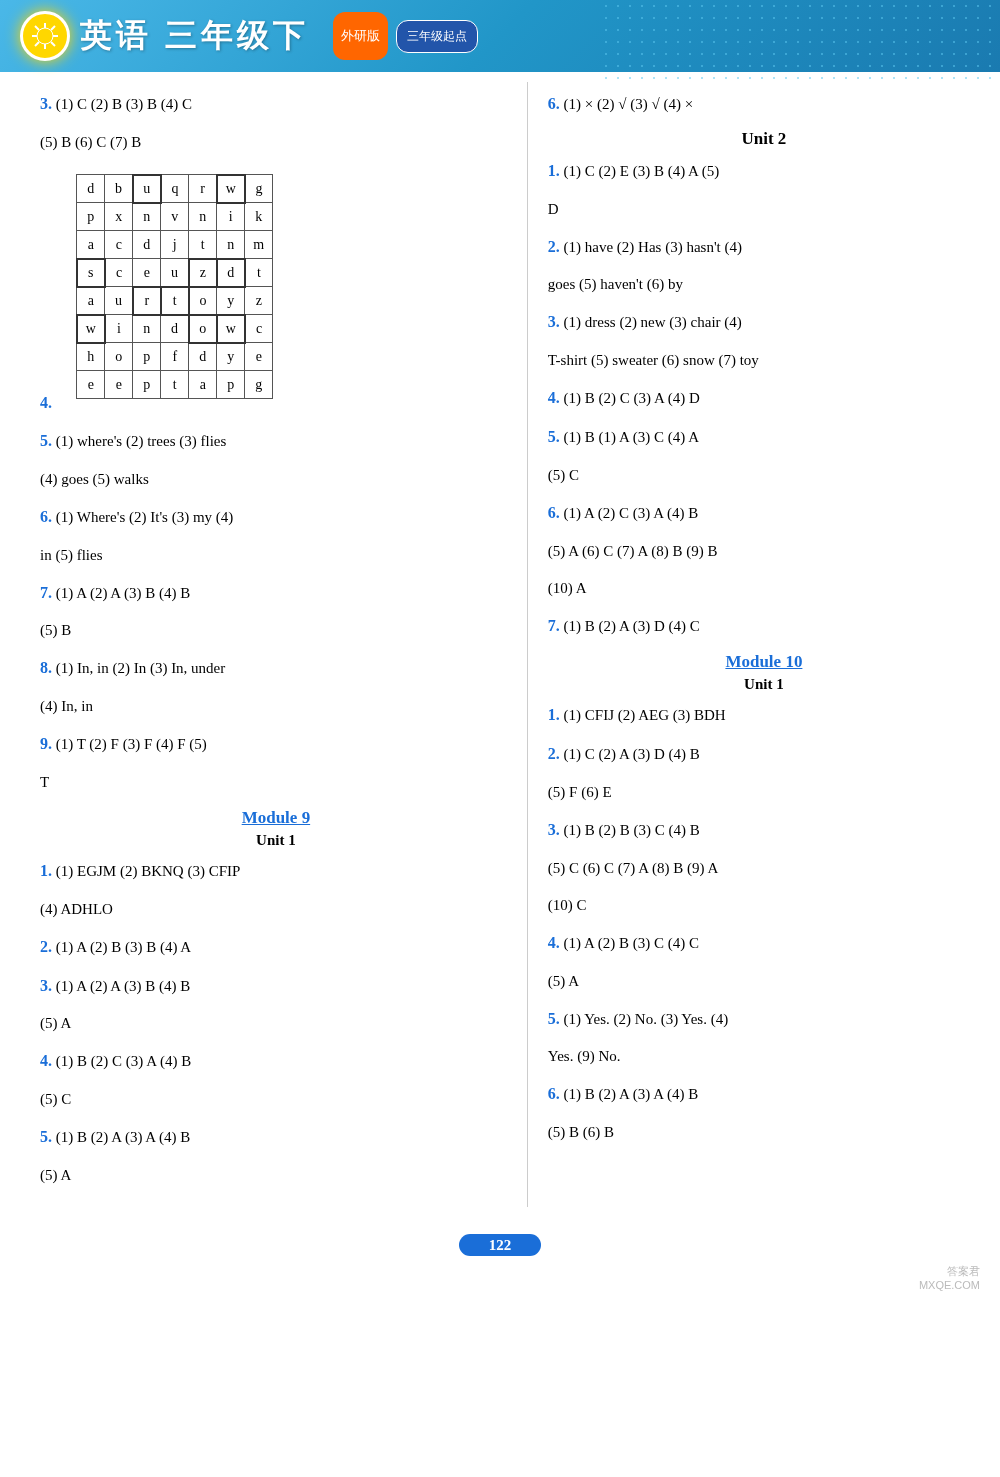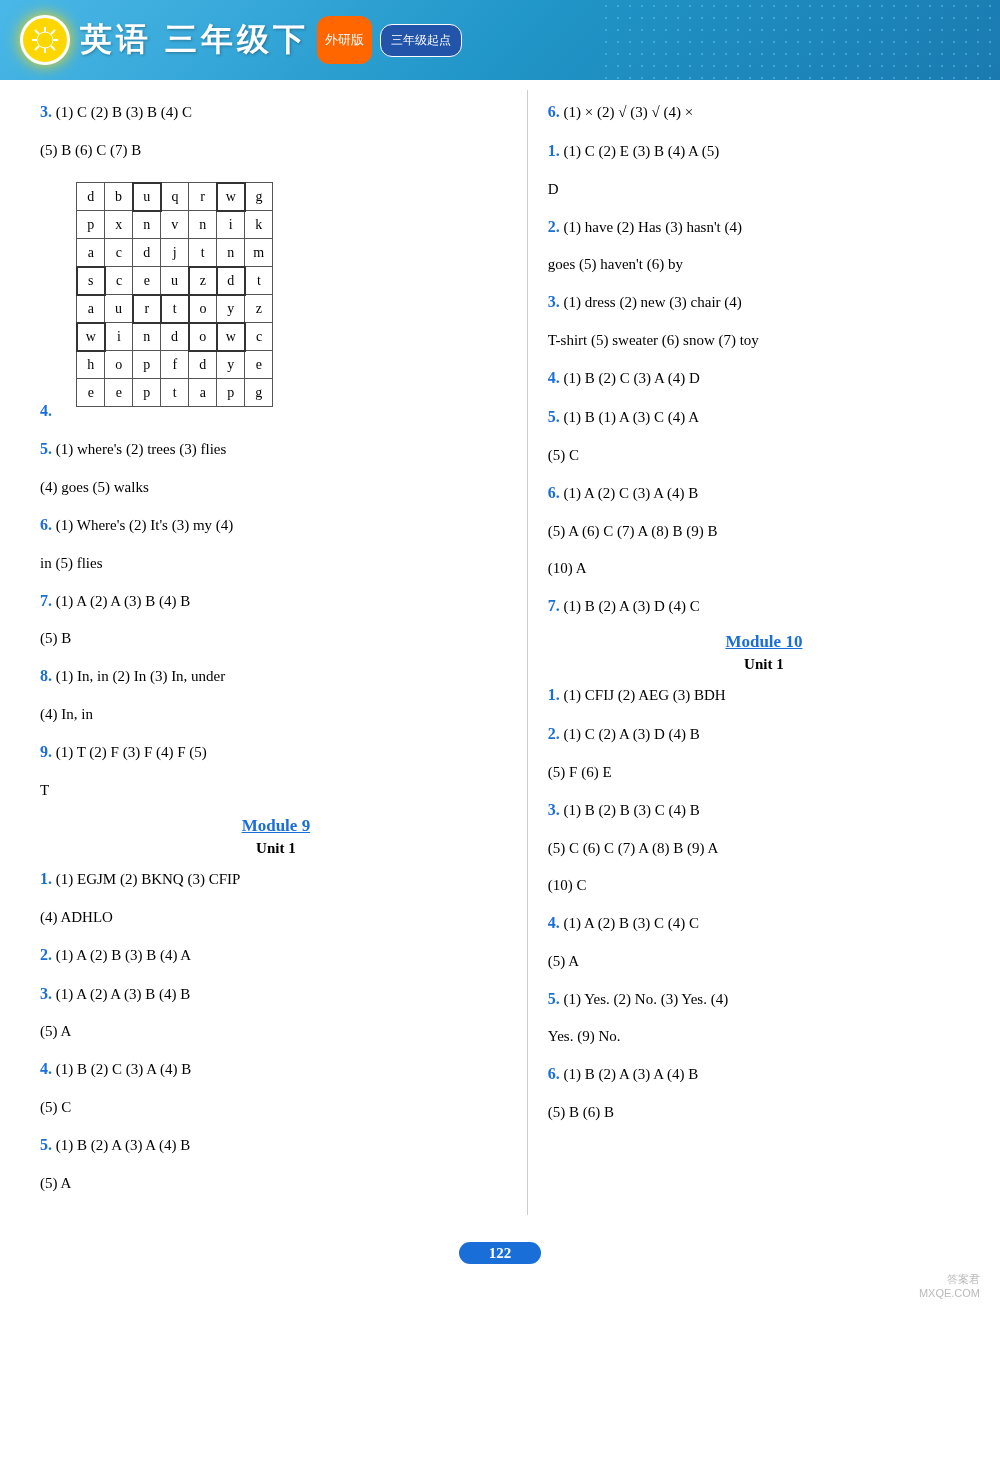--- a/index.html
+++ b/index.html
@@ -9,21 +9,21 @@
       background: #fff;
       font-family: 'SimSun', 'STSong', serif;
       font-size: 15px;
       position: relative;
       overflow-x: hidden;
     }
 
     
     .header {
       background: linear-gradient(135deg, #4ab8e8 0%, #2196c8 50%, #1a7ab0 100%);
-      height: 80px;
+      height: 72px;
       display: flex;
       align-items: center;
       padding: 0 20px;
       position: relative;
     }
     .header-sun {
       width: 50px;
       height: 50px;
       background: #ffd700;
       border-radius: 50%;
@@ -42,21 +42,21 @@
       font-family: 'SimHei', sans-serif;
       text-shadow: 1px 1px 3px rgba(0,0,0,0.3);
       letter-spacing: 4px;
     }
     .header-badge {
       background: #ff6600;
       color: #fff;
       font-size: 13px;
       padding: 15px 8px;
       border-radius: 12px;
-      margin-left: 8px;
+      margin-left: 24px;
       font-family: 'SimHei', sans-serif;
     }
     .header-badge2 {
       background: #2255aa;
       color: #fff;
       font-size: 12px;
       padding: 7px 10px;
       border-radius: 12px;
       margin-left: 8px;
       border: 1px solid #fff;
@@ -311,20 +311,21 @@
 
   </div>
 
   <div class="right-col">
 
     <div class="line">
       <span class="bold-num blue">6.</span>
       <span>(1) ×   (2) √   (3) √   (4) ×</span>
     </div>
 
+    <div class="unit-title" style="font-weight:bold; font-size:17px; margin:10px 0 8px;">Unit 2</div>
 
     <div class="line">
       <span class="bold-num blue">1.</span>
       <span>(1) C   (2) E   (3) B   (4) A   (5)</span>
     </div>
     <div class="line">
       <span>D</span>
     </div>
 
     <div class="line">

